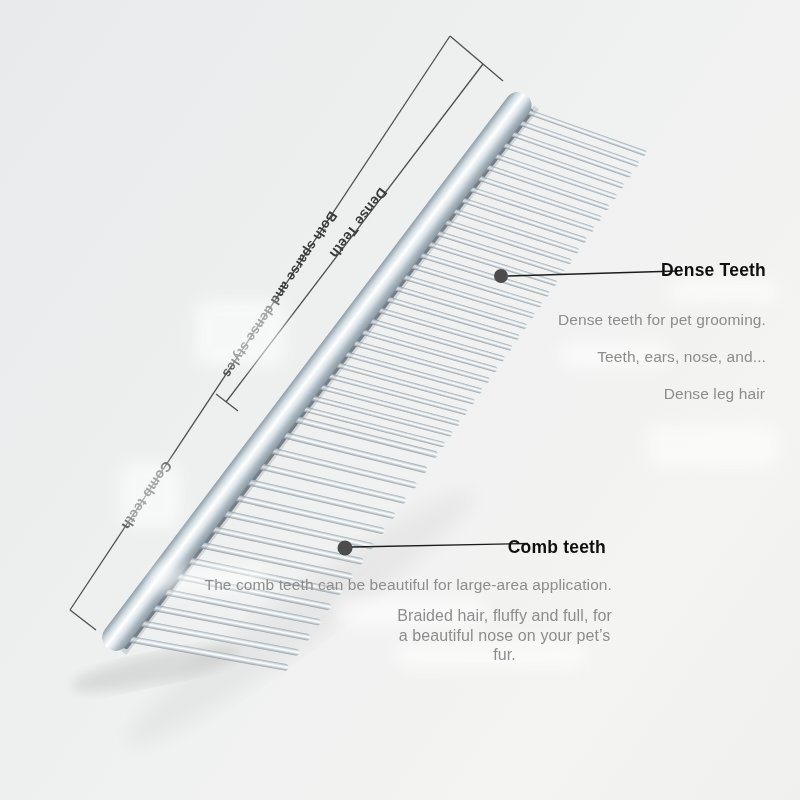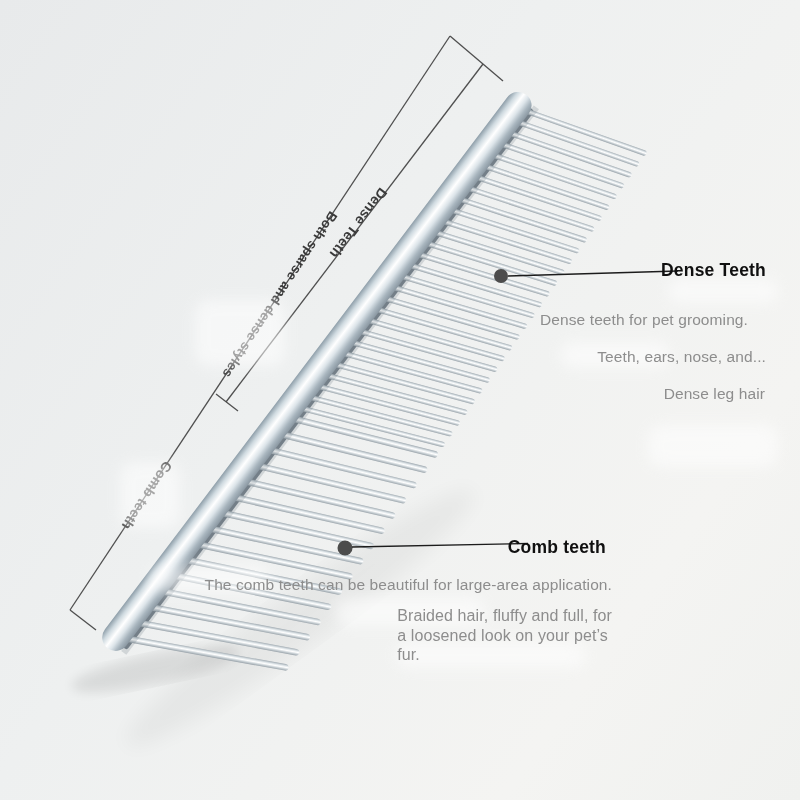--- a/index.html
+++ b/index.html
@@ -11,21 +11,21 @@
   .stage svg{position:absolute;left:0;top:0;}
   .pill{
     position:absolute;background:#ffffff;opacity:.55;border-radius:14px;
     filter:blur(7px);pointer-events:none;
   }
   .txt{position:absolute;white-space:nowrap;}
   .callout-title{
     font-size:17.5px;font-weight:700;color:#101010;letter-spacing:.2px;text-align:right;
   }
   .gray-line{font-size:15.5px;color:#8d8d8d;text-align:right;letter-spacing:.1px;}
-  .gray-block{font-size:16px;color:#8d8d8d;text-align:left;line-height:19.5px;letter-spacing:.1px;}
+  .gray-block{font-size:16px;color:#8d8d8d;text-align:center;line-height:19.5px;letter-spacing:.1px;}
 </style>
 </head>
 <body>
 
 <div class="stage">
 
   <svg width="800" height="800" viewBox="0 0 800 800">
     <defs>
       <linearGradient id="spineGrad" x1="0" y1="0" x2="0" y2="1">
         <stop offset="0" stop-color="#8e9ea9"></stop>
@@ -125,25 +125,25 @@
   <div class="pill" style="left:668px;top:279px;width:110px;height:24px;"></div>
   <div class="pill" style="left:560px;top:342px;width:110px;height:26px;"></div>
   <div class="pill" style="left:648px;top:425px;width:130px;height:42px;"></div>
   <div class="pill" style="left:195px;top:300px;width:90px;height:66px;"></div>
   <div class="pill" style="left:120px;top:462px;width:60px;height:66px;"></div>
   <div class="pill" style="left:150px;top:566px;width:120px;height:26px;"></div>
   <div class="pill" style="left:335px;top:598px;width:150px;height:28px;"></div>
   <div class="pill" style="left:396px;top:642px;width:190px;height:26px;"></div>
 
   <div class="txt callout-title" style="right:34px;top:260px;">Dense Teeth</div>
-  <div class="txt gray-line" style="right:52px;top:311px;">Dense teeth for pet grooming.</div>
+  <div class="txt gray-line" style="right:34px;top:311px;">Dense teeth for pet grooming.</div>
   <div class="txt gray-line" style="right:34px;top:348px;">Teeth, ears, nose, and...</div>
   <div class="txt gray-line" style="right:35px;top:385px;">Dense leg hair</div>
 
   <div class="txt callout-title" style="right:194px;top:537px;">Comb teeth</div>
   <div class="txt gray-line" style="right:188px;top:576px;">The comb teeth can be beautiful for large-area application.</div>
   <div class="txt gray-block" style="right:188px;top:606px;">
     <div>Braided hair, fluffy and full, for</div>
-    <div>a loosened look on your pet’s</div>
+    <div>a beautiful nose on your pet’s</div>
     <div>fur.</div>
   </div>
 
 </div>
 
 </body></html>

